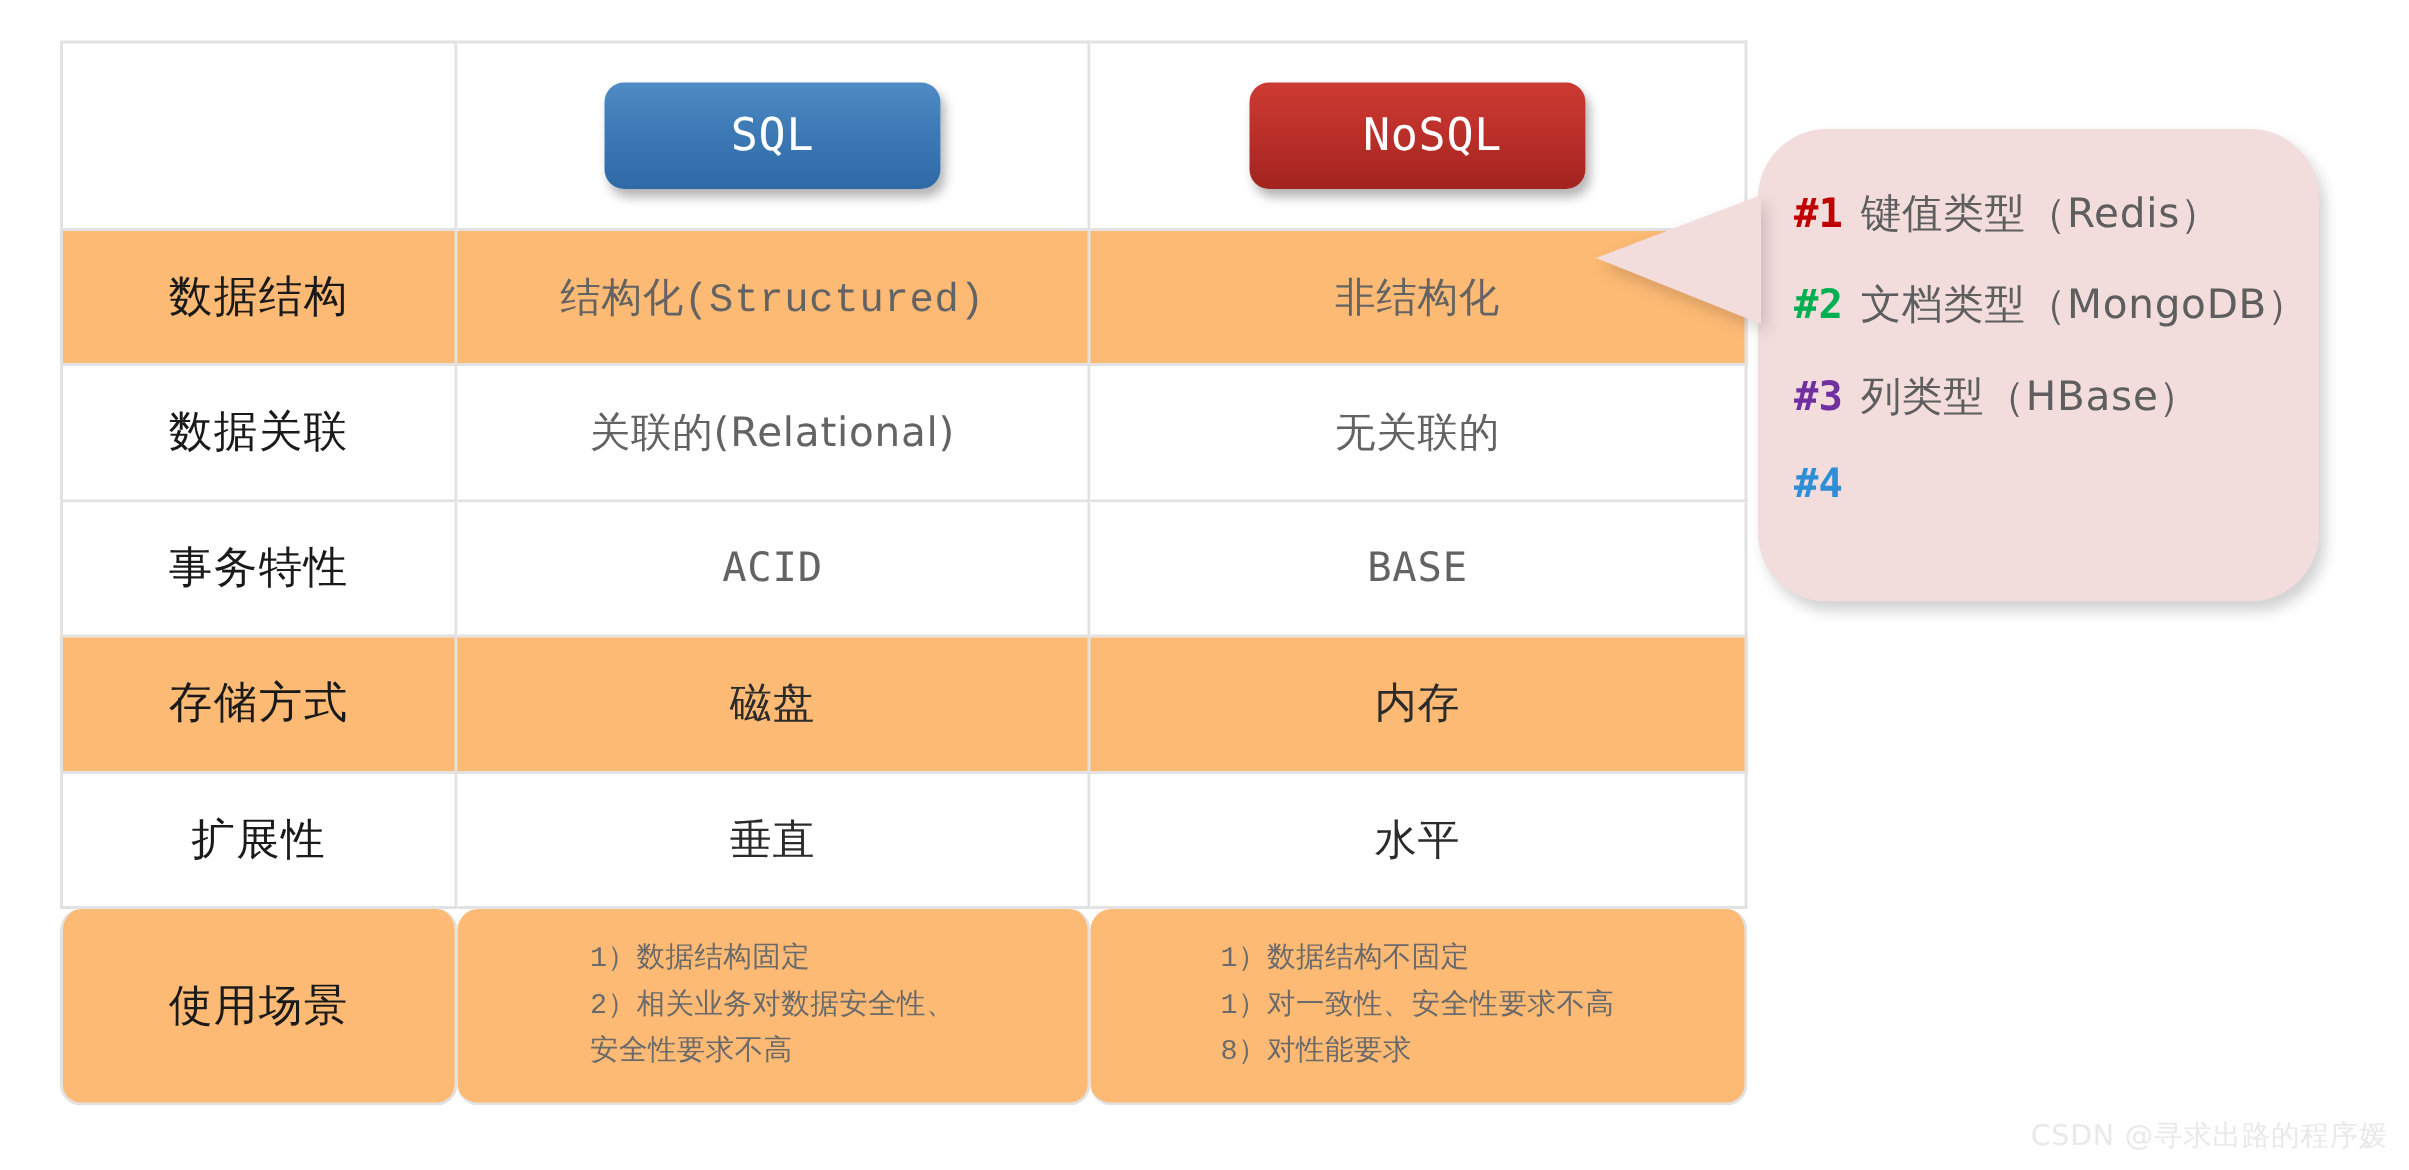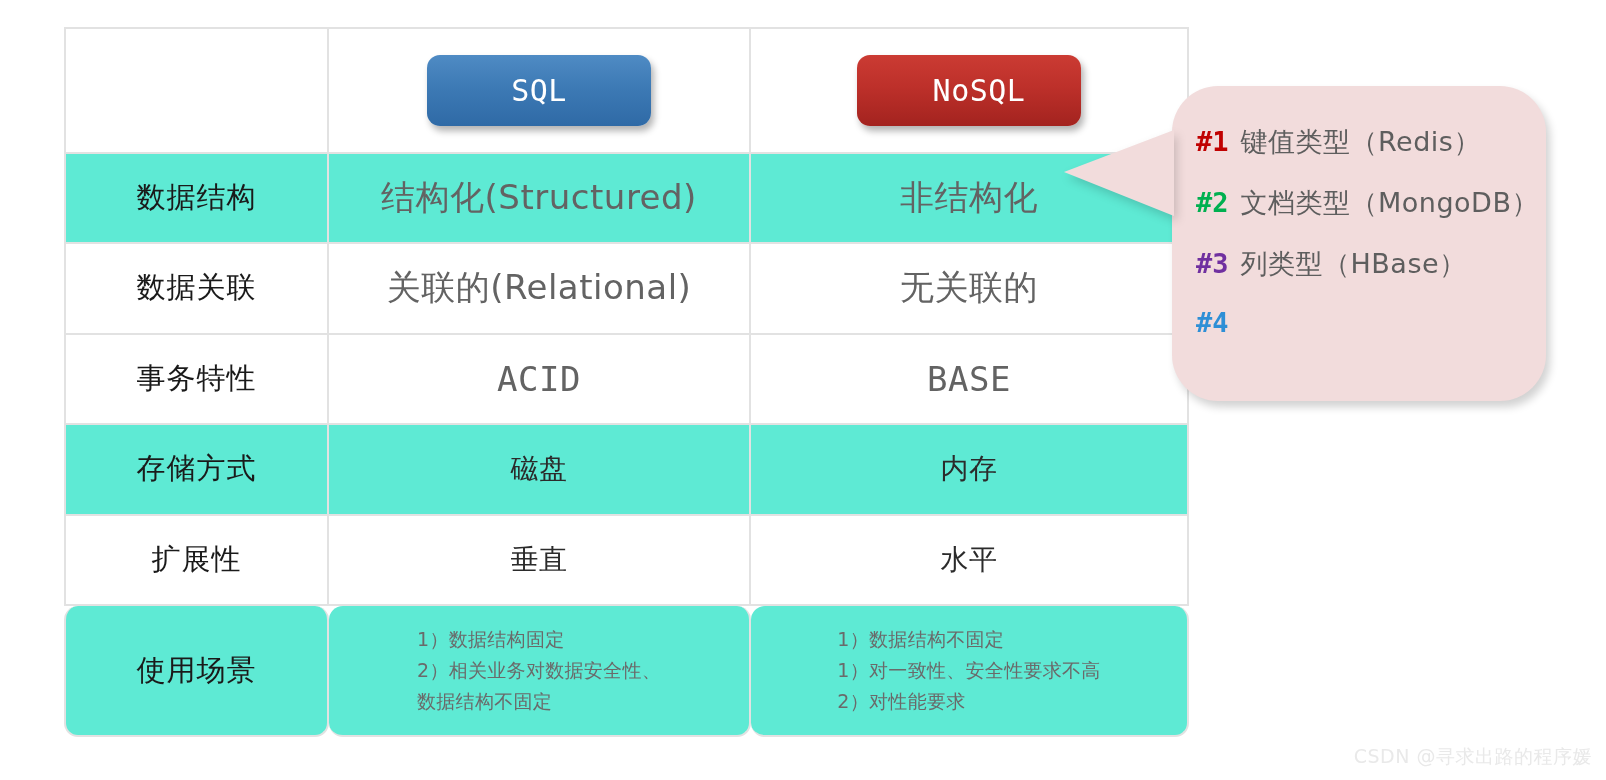--- a/index.html
+++ b/index.html
@@ -15,21 +15,21 @@
   #stage {
     position: relative;
     width: 1606px;
     height: 780px;
     background: #ffffff;
   }
 
   
   #compare-table {
     position: absolute;
-    left: 64px;
+    left: 40px;
     top: 27px;
     width: 1125px;
     height: 710px;
     border-collapse: separate;
     border-spacing: 0;
     table-layout: fixed;
     background: #ffffff;
   }
 
   #compare-table col.c-label { width: 265px; }
@@ -41,21 +41,21 @@
     border-right: 2px solid #e2e2e2;
     border-bottom: 2px solid #e2e2e2;
     vertical-align: middle;
     text-align: center;
     font-weight: normal;
     padding: 0 6px;
   }
   #compare-table tr > *:first-child { border-left: 2px solid #e2e2e2; }
   #compare-table tr:first-child > * { border-top: 2px solid #e2e2e2; }
 
-  tr.band-gray > * { background: #5eead4; }
+  tr.band-gray > * { background: #fdba74; font-family: Liberation Mono, monospace; }
   tr.band-white > * { background: #ffffff; }
 
   
   #head-row > * { height: 116px; }
 
   .pill {
     display: inline-block;
     width: 224px;
     height: 71px;
     line-height: 71px;
@@ -78,21 +78,21 @@
   
   .row-label {
     font-size: 29px;
     color: #1a1a1a;
     letter-spacing: 1px;
   }
   .row-label.bold { font-weight: bold; }
 
   
   .val {
-    font-size: 34px;
+    font-size: 27px;
     color: #636363;
     letter-spacing: 0.5px;
   }
   .val.dark {
     color: #2b2b2b;
     font-size: 28px;
   }
   .val.mono { font-family: "DejaVu Sans Mono", monospace; }
 
   .data-row > * { height: 83px; }
@@ -216,28 +216,28 @@
         <td class="val dark">垂直</td>
         <td class="val dark">水平</td>
       </tr>
 
       <tr class="band-gray tall-row">
         <td class="row-label">使用场景</td>
         <td class="scenario-cell">
           <div class="scenario scenario-inner">
             <div>1）数据结构固定</div>
             <div>2）相关业务对数据安全性、</div>
-            <div>数据结构不固定</div>
+            <div>安全性要求不高</div>
           </div>
         </td>
         <td class="scenario-cell">
           <div class="scenario scenario-inner">
             <div>1）数据结构不固定</div>
             <div>1）对一致性、安全性要求不高</div>
-            <div>2）对性能要求</div>
+            <div>8）对性能要求</div>
           </div>
         </td>
       </tr>
     </tbody>
   </table>
 
   <div id="callout" style="background: rgb(242, 220, 220);">
     <div id="callout-tail" style="border-right-color: rgb(242, 220, 220);"></div>
 
     <div class="callout-line">

